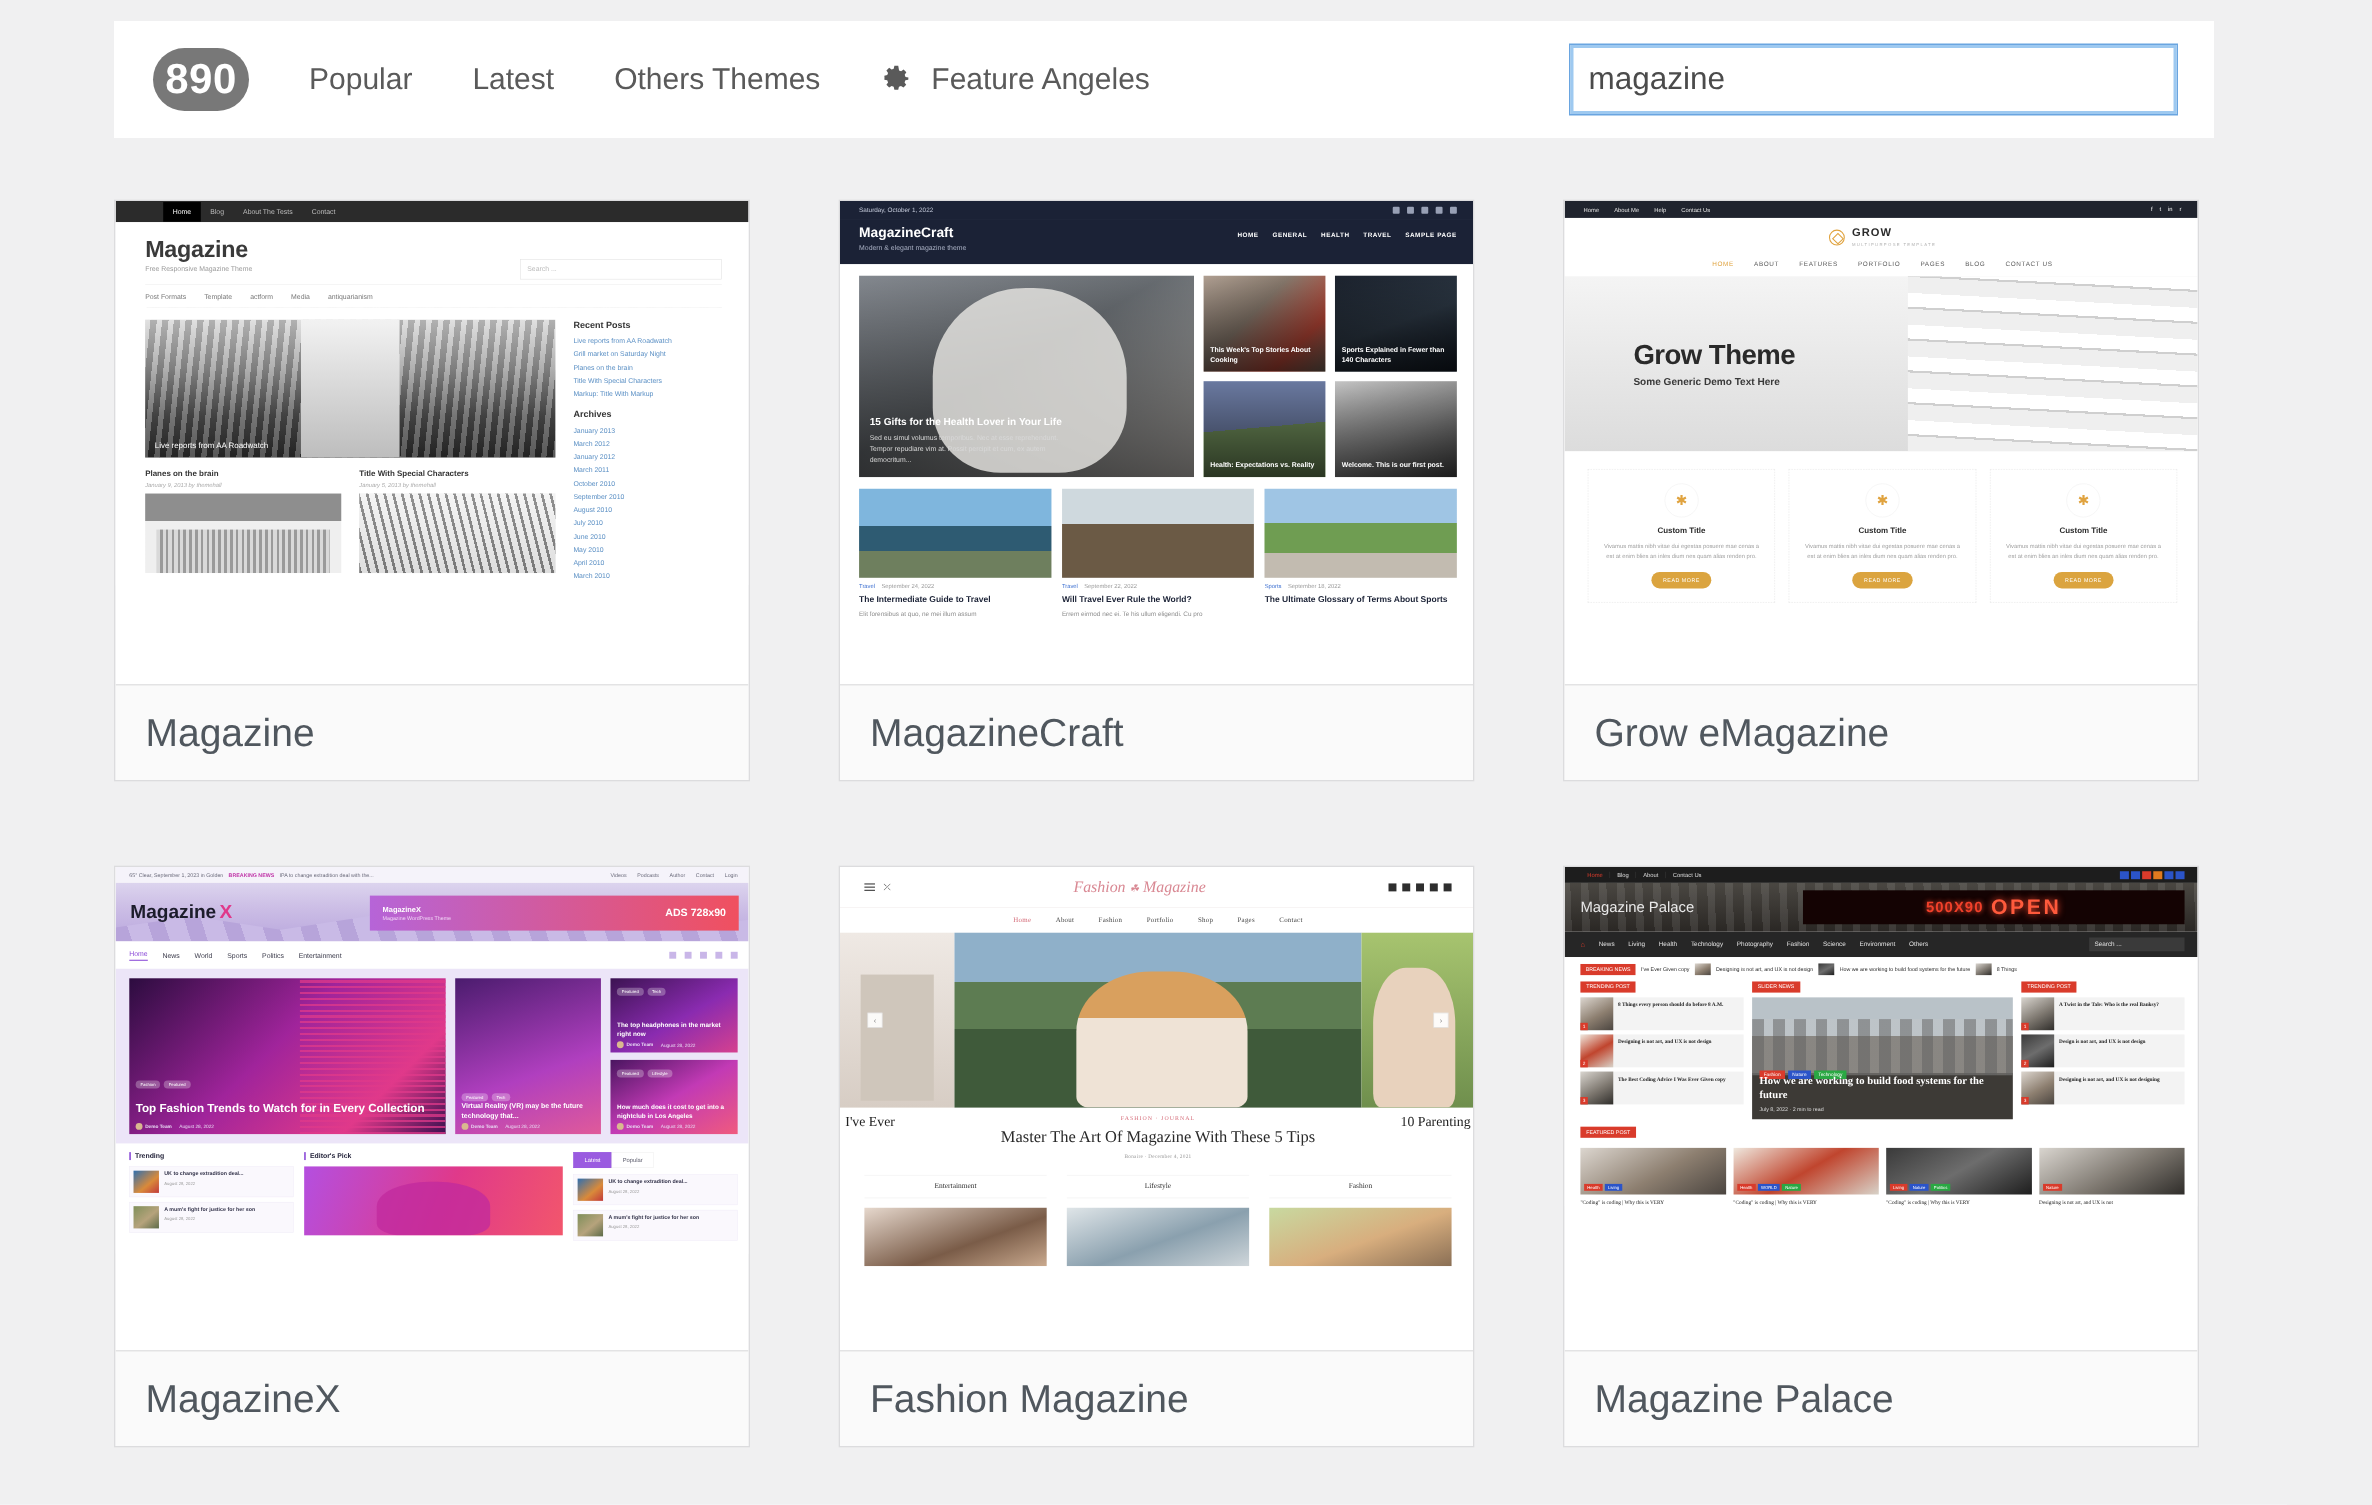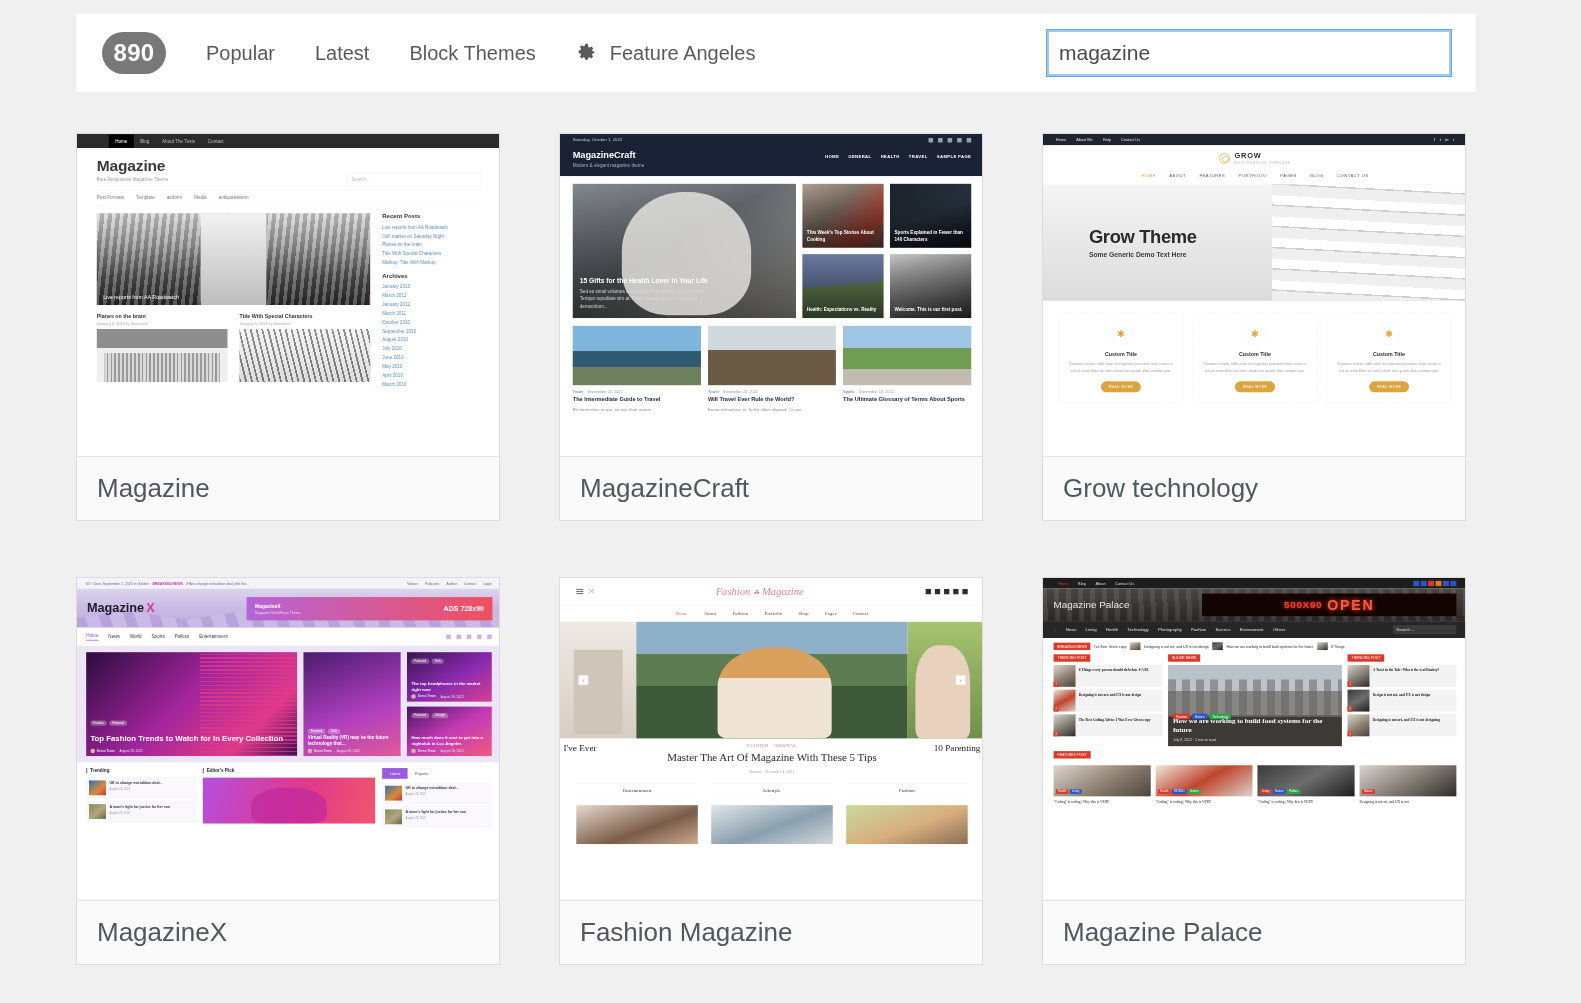--- a/index.html
+++ b/index.html
@@ -15,21 +15,21 @@
     position: absolute; left: 76px; top: 14px;
     width: 1400px; height: 78px;
     background: #fff;
     display: flex; align-items: center;
     padding: 0 24px 0 26px;
   }
   .count-badge {
     width: 64px; height: 42px; border-radius: 21px;
     background: #787878; color: #fff;
     display: flex; align-items: center; justify-content: center;
-    font-size: 24px; font-weight: bold; letter-spacing: .3px;
+    font-size: 28px; font-weight: bold; letter-spacing: .3px;
   }
   .nav-links { display: flex; align-items: center; margin-left: 40px; gap: 40px; }
   .nav-link { font-size: 20px; color: #5a5a5a; cursor: pointer; white-space: nowrap; }
   .feature-filter { display: flex; align-items: center; gap: 12px; margin-left: 40px; cursor: pointer; }
   .gear { width: 22px; height: 22px; flex: 0 0 auto; }
   .search-wrap { margin-left: auto; }
   .search-input {
     width: 406px; height: 48px;
     border: 1px solid #6aa5e0;
     outline: 2px solid #9ec9f0; outline-offset: -3px;
@@ -312,21 +312,21 @@
   .bg-red{background:#d93b2b;} .bg-blue{background:#2b54c9;} .bg-green{background:#2aa843;} .bg-orange{background:#e07a1f;}
 </style>
 </head>
 <body>
 
 <div class="toolbar">
   <div class="count-badge">890</div>
   <div class="nav-links">
     <span class="nav-link">Popular</span>
     <span class="nav-link">Latest</span>
-    <span class="nav-link">Block Themes</span>
+    <span class="nav-link">Others Themes</span>
   </div>
   <div class="feature-filter">
     <svg class="gear" viewBox="0 0 24 24">
       <path fill="#5a5a5a" d="M12 8a4 4 0 100 8 4 4 0 000-8zm0 6.2a2.2 2.2 0 110-4.4 2.2 2.2 0 010 4.4z"></path>
       <path fill="#5a5a5a" d="M20.3 13.4l-.1-1.4.1-1.4-2.1-.5-.6-1.5 1.2-1.8-2-2-1.8 1.2-1.5-.6L12.9 2h-2.8l-.5 2.1-1.5.6L6.3 3.5l-2 2 1.2 1.8-.6 1.5-2.1.5.1 1.4-.1 1.4 2.1.5.6 1.5-1.2 1.8 2 2 1.8-1.2 1.5.6.5 2.1h2.8l.5-2.1 1.5-.6 1.8 1.2 2-2-1.2-1.8.6-1.5 2.1-.5z"></path>
     </svg>
     <span class="nav-link">Feature Angeles</span>
   </div>
   <div class="search-wrap">
     <input class="search-input" type="text" value="magazine" placeholder="Search themes..." style="">
@@ -542,21 +542,21 @@
           <div class="gw-card">
             <div class="gw-circ">✱</div>
             <h4>Custom Title</h4>
             <p>Vivamus mattis nibh vitae dui egestas posuere mae cenas a est at enim blies an inles dium nes quam alias renden pro.</p>
             <span class="gw-btn">READ MORE</span>
           </div>
         </div>
       </div>
     </div>
     <div class="card-foot">
-      <span class="card-title">Grow technology</span>
+      <span class="card-title">Grow eMagazine</span>
     </div>
   </div>
 
   <div class="theme-card">
     <div class="shot">
       <div class="shot-inner">
         <div class="mx-top">
           <span>65° Clear, September 1, 2023 in Golden</span>
           <span class="mx-break">BREAKING NEWS</span>
           <span>IPA to change extradition deal with the...</span>

